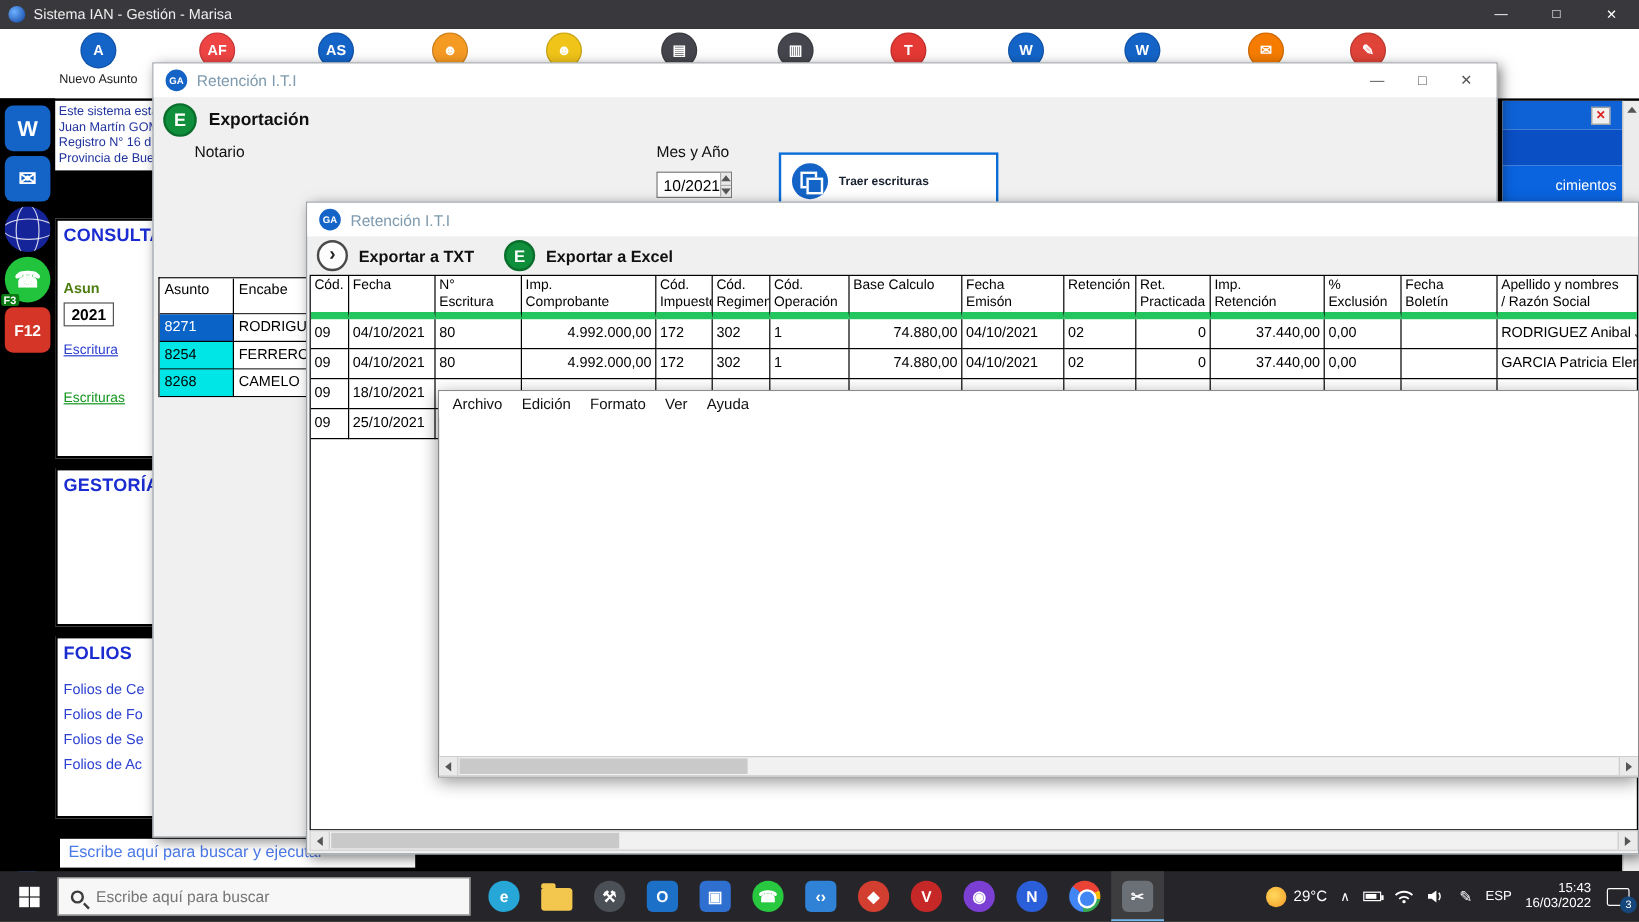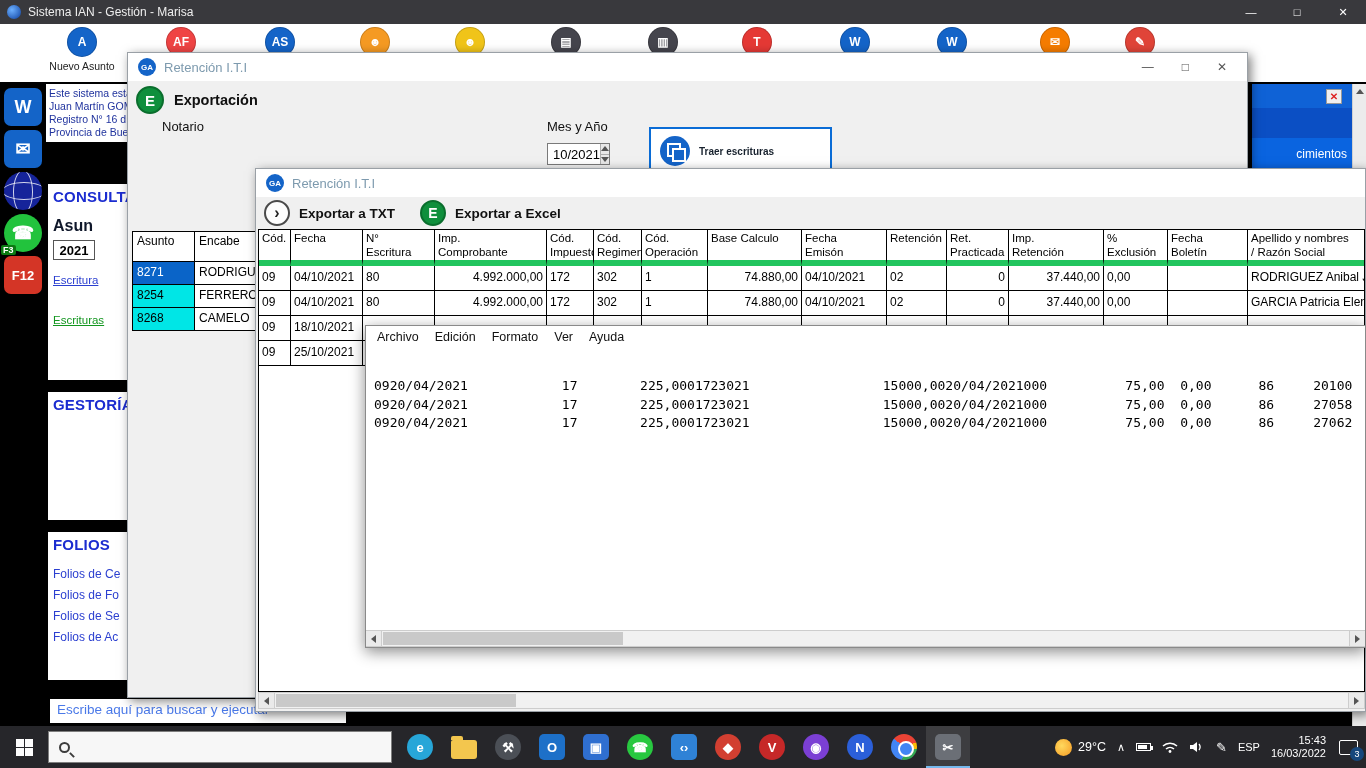--- a/index.html
+++ b/index.html
@@ -32,21 +32,21 @@
 .rail-circle-blue{background:#1464c8;border-radius:50%;font-size:20px;}
 .rail-badge{position:absolute;left:-3px;bottom:-3px;background:#0b7a12;color:#fff;font-size:9px;font-weight:bold;padding:0 2px;border-radius:2px;}
 
 
 .lp-box{position:absolute;left:46px;width:84px;background:#fff;overflow:hidden;z-index:1;}
 #panel-info{top:84px;height:58px;padding:3px;font-size:10.5px;line-height:13px;color:#20339e;white-space:nowrap;}
 #box-consulta{top:182px;height:200px;border:2px solid #000;padding:4px 5px;}
 #box-gestoria{top:390px;height:132px;border:2px solid #000;padding:4px 5px;}
 #box-folios{top:530px;height:152px;border:2px solid #000;padding:4px 5px;}
 .sec-title{color:#1b2cd0;font-weight:bold;font-size:15px;white-space:nowrap;letter-spacing:.2px;}
-#asun-label{margin-top:12px;font-weight:bold;font-size:16px;color:#0f172a;}
+#asun-label{margin-top:28px;font-weight:bold;font-size:12px;color:#4d7c0f;}
 #year-box{margin-top:5px;width:42px;height:20px;border:1px solid #555;font-weight:bold;font-size:13px;display:flex;align-items:center;justify-content:center;}
 #esc-link1{margin-top:14px;color:#2b3fd0;font-size:11.5px;text-decoration:underline;white-space:nowrap;}
 #esc-link2{margin-top:28px;color:#13961f;font-size:11.5px;text-decoration:underline;white-space:nowrap;}
 #folios-links{margin-top:14px;}
 .folio-link{color:#2b3fd0;font-size:12px;margin-top:7px;white-space:nowrap;}
 
 #runner{position:absolute;left:0;top:688px;width:352px;height:38px;background:#000;z-index:2;}
 #runner-box{position:absolute;left:50px;top:11px;width:296px;height:24px;background:#fff;color:#4a79e8;font-size:13.5px;padding:3px 7px;white-space:nowrap;overflow:hidden;}
 
 
@@ -447,25 +447,20 @@
   </div>
 
   <div id="notepad">
     <div class="np-menu" id="np-menu">
         <span class="np-menu-item">Archivo</span>
         <span class="np-menu-item">Edición</span>
         <span class="np-menu-item">Formato</span>
         <span class="np-menu-item">Ver</span>
         <span class="np-menu-item">Ayuda</span>
       </div>
-    <div class="np-body">
-      <pre id="np-pre">0920/04/2021            17        225,0001723021                 15000,0020/04/2021000          75,00  0,00      86     20100
-0920/04/2021            17        225,0001723021                 15000,0020/04/2021000          75,00  0,00      86     27058
-0920/04/2021            17        225,0001723021                 15000,0020/04/2021000          75,00  0,00      86     27062</pre>
-    </div>
     <div class="hscroll">
       <span class="sb-btn left">
           <span class="tri tri-left"></span>
         </span>
       <span class="sb-thumb"></span>
       <span class="sb-btn right">
           <span class="tri tri-right"></span>
         </span>
     </div>
   </div>
@@ -474,20 +469,21 @@
     <div id="start-btn">
       <span class="win-logo">
           <span></span>
           <span></span>
           <span></span>
           <span></span>
         </span>
     </div>
     <div id="tb-search">
       <span class="mag"></span>
+      <input type="text" placeholder="Escribe aquí para buscar" style="">
     </div>
     <div id="tb-apps">
         <div class="tb-app">
           <div class="app-glyph shape-circle" style="background: rgb(39, 166, 216);">e</div>
         </div>
         <div class="tb-app">
           <div class="app-glyph shape-folder"></div>
         </div>
         <div class="tb-app">
           <div class="app-glyph shape-circle" style="background: rgb(75, 79, 86);">⚒</div>

